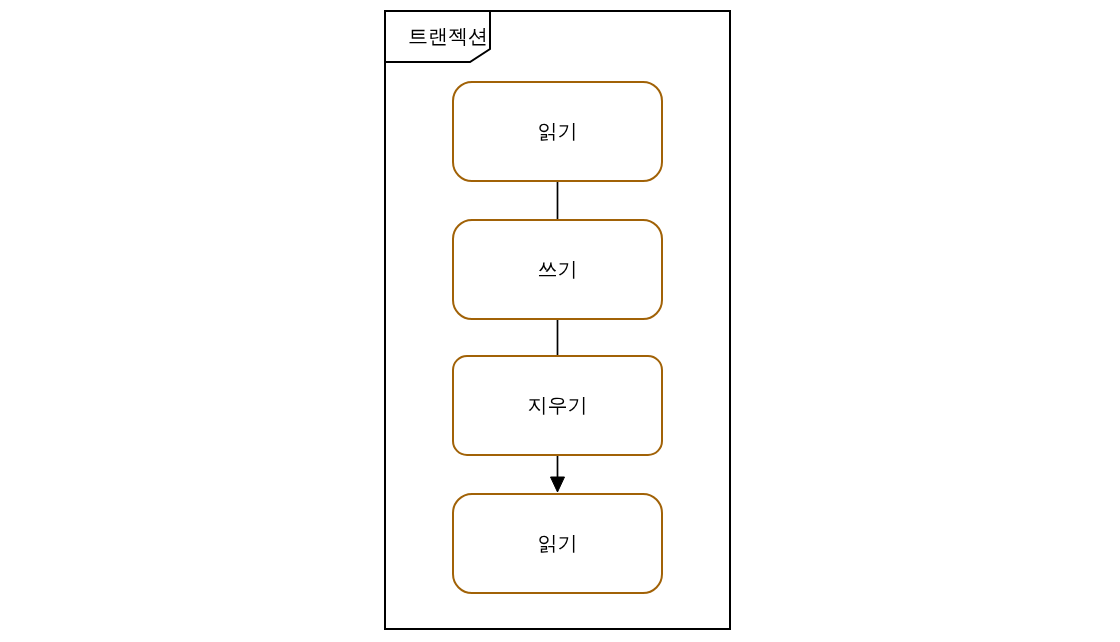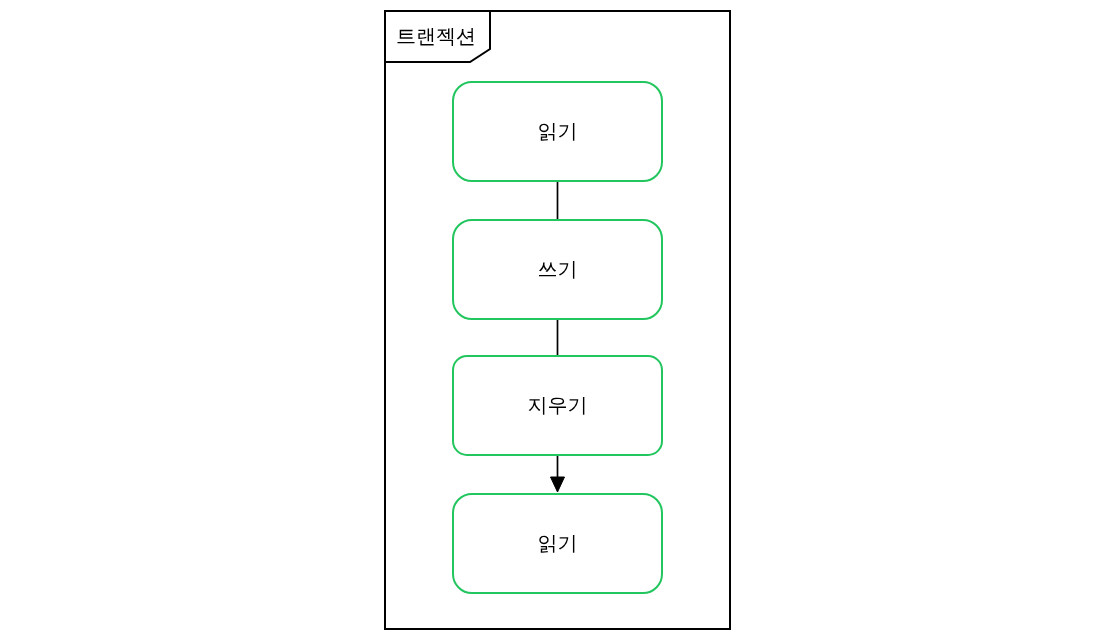--- a/index.html
+++ b/index.html
@@ -43,27 +43,28 @@
     top: 13px;
     width: 102px;
     height: 46px;
     display: flex;
     align-items: center;
     justify-content: center;
     font-size: 20px;
     line-height: 1;
     color: #000000;
     white-space: nowrap;
+    padding-left: 12px;
   }
   .node {
     position: absolute;
     left: 452px;
     width: 211px;
     height: 101px;
-    border: 2px solid #22c55e;
+    border: 2px solid #a16207;
     border-radius: 20px;
     background: #ffffff;
     box-sizing: border-box;
     display: flex;
     align-items: center;
     justify-content: center;
     font-size: 20px;
     color: #000000;
     white-space: nowrap;
   }

